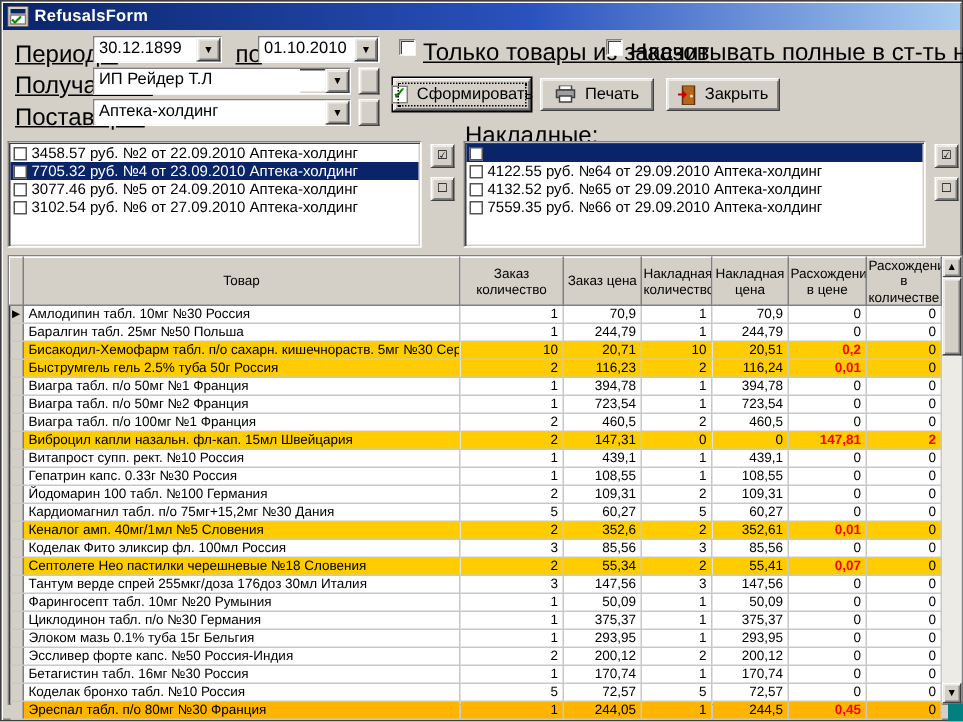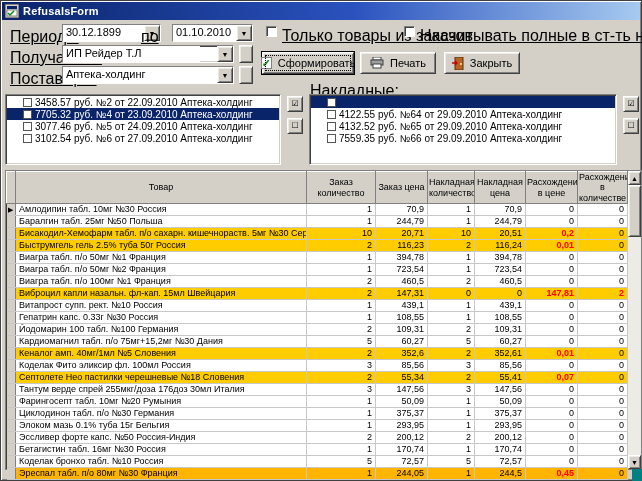--- a/index.html
+++ b/index.html
@@ -46,21 +46,21 @@
   }
   .checkbox { width:11px; height:11px; background:#fff; border:1px solid; border-color:#808080 #fff #fff #808080; box-shadow: inset 1px 1px 0 #404040; font-size:9px; line-height:9px; text-align:center; }
   .push-btn {
     display:flex; align-items:center; justify-content:center; gap:6px;
     font-size:11px; cursor:default;
   }
   .push-btn.default-btn { outline:1px dotted #000; outline-offset:-4px; border-width:1px; box-shadow: inset 1px 1px 0 #ecebe5, inset -1px -1px 0 #808080, 0 0 0 1px #000; }
 
   
   .list-box { overflow:hidden; padding:1px; }
-  .list-row { display:flex; align-items:center; gap:3px; height:12px; padding:0 16px; white-space:nowrap; font-size:10px; }
+  .list-row { display:flex; align-items:center; gap:3px; height:12px; padding:0 2px; white-space:nowrap; font-size:10px; }
   .list-row .cb { width:9px; height:9px; background:#fff; border:1px solid #555; font-size:8px; line-height:7px; text-align:center; flex:0 0 auto; }
   .list-row.selected { background:#0a246a; color:#fff; }
 
   
   .grid-wrap { background:#fff; border:1px solid #808080; box-shadow: inset 1px 1px 0 #404040; display:flex; }
   table.grid { border-collapse:collapse; table-layout:fixed; width:621px; }
   table.grid th {
     background:#d4d0c8; font-weight:normal; font-size:9px; line-height:1.15;
     border:1px solid; border-color:#ffffff #808080 #808080 #ffffff;
     text-align:center; vertical-align:middle; padding:0 1px; height:26px; overflow:hidden;
@@ -97,27 +97,27 @@
   <svg class="app-icon" viewBox="0 0 14 14">
     <rect x="0" y="0" width="14" height="14" fill="#d4d0c8" stroke="#404040"></rect>
     <rect x="2" y="2" width="10" height="3" fill="#0a246a"></rect>
     <rect x="2" y="6" width="10" height="6" fill="#fff" stroke="#808080"></rect>
     <path d="M3 9 l2 2 l4 -4" stroke="#0a8a0a" stroke-width="1.5" fill="none"></path>
   </svg>
   <span class="title">RefusalsForm</span>
 </div>
 
 <span class="abs lbl" style="left:10px;top:28px;">Период с</span>
-<div class="abs field sunken" style="left:62px;top:24px;width:99px;height:18px;">
+<div class="abs field sunken" style="left:62px;top:24px;width:86px;height:18px;">
   <span class="val">30.12.1899</span>
   <span class="drop-btn">
       <span>▼</span>
     </span>
 </div>
-<span class="abs lbl" style="left:141px;top:28px;">по</span>
+<span class="abs lbl" style="left:157px;top:28px;">по</span>
 <div class="abs field sunken" style="left:172px;top:24px;width:81px;height:18px;">
   <span class="val">01.10.2010</span>
   <span class="drop-btn">
       <span>▼</span>
     </span>
 </div>
 <div class="abs checkbox" style="left:266px;top:26px;"></div>
 <span class="abs lbl" style="left:282px;top:27px;">Только товары из заказов</span>
 <div class="abs checkbox" style="left:404px;top:26px;"></div>
 <span class="abs lbl" style="left:420px;top:27px;">Насчитывать полные в ст-ть накладной?</span>

